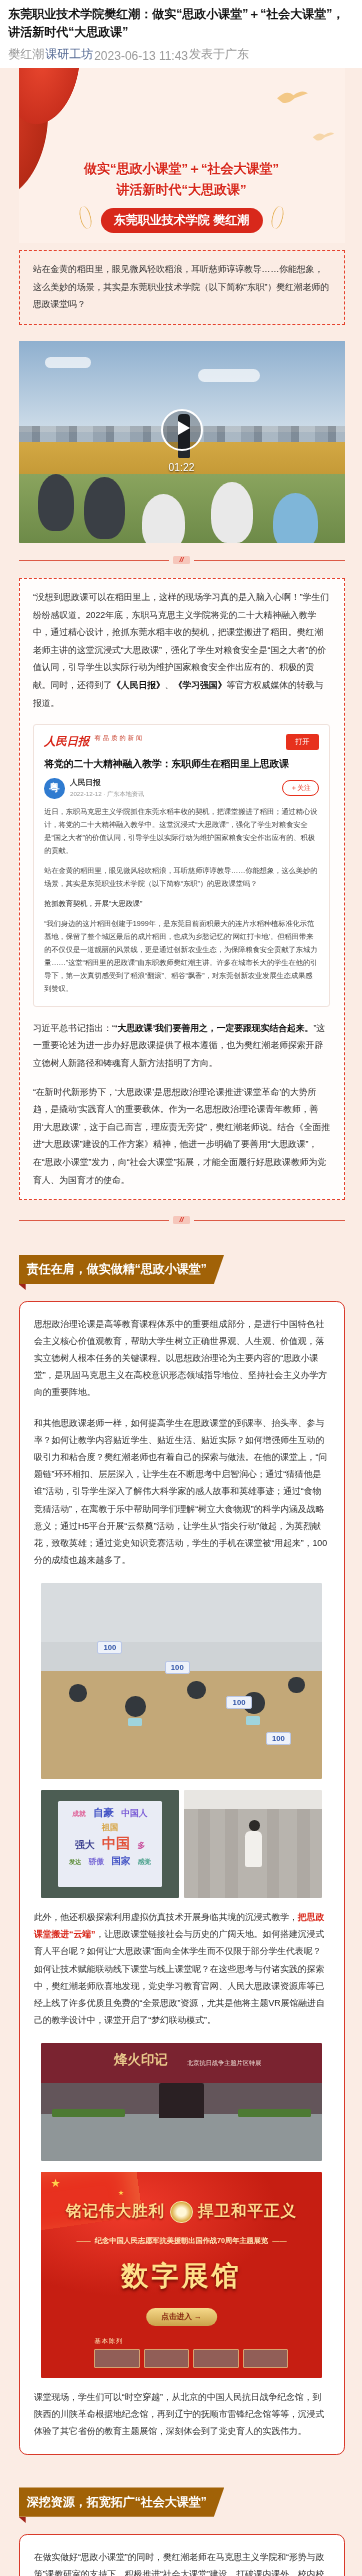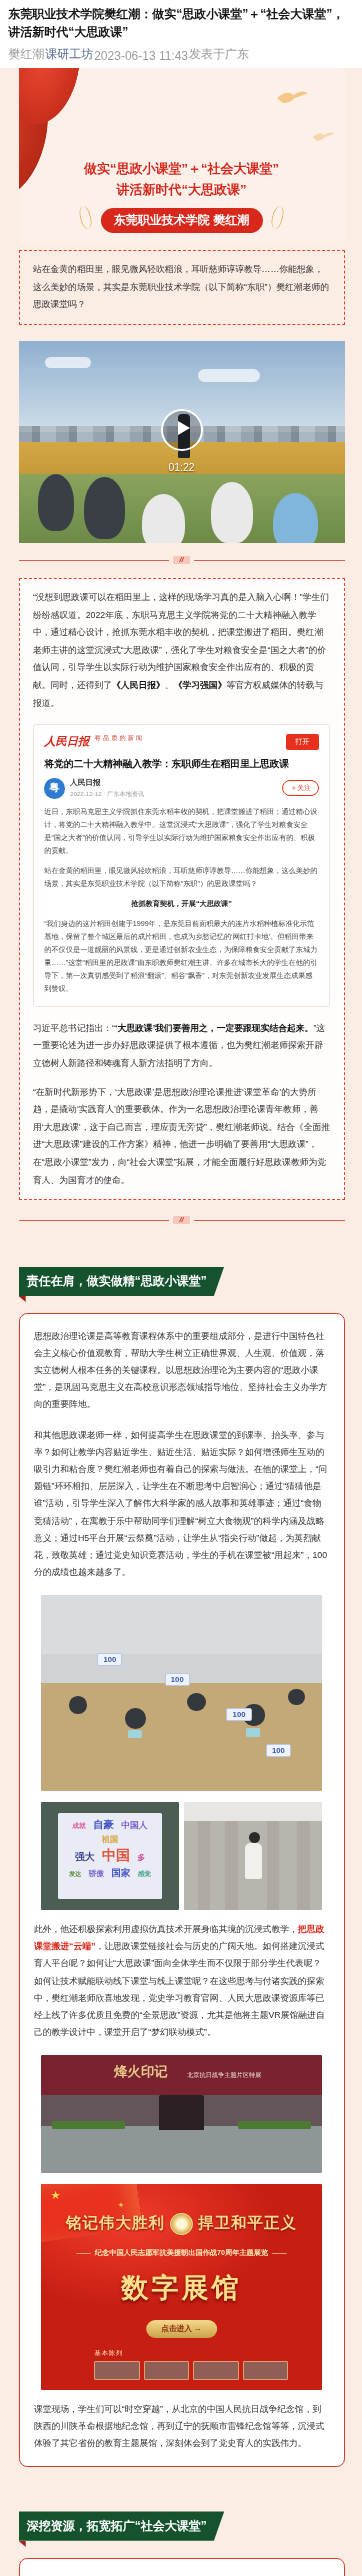--- a/index.html
+++ b/index.html
@@ -56,23 +56,23 @@
   .pd-logo{color:#d8281b;font-family:"Liberation Serif","DejaVu Serif",serif;font-weight:700;font-size:11.3px;font-style:italic;}
   .pd-tag{color:#c8402d;font-size:6.2px;letter-spacing:2.1px;}
   .pd-open{margin-left:auto;background:#e7311d;color:#fff;border:none;border-radius:2.1px;font-size:7.2px;padding:3.1px 9.3px;cursor:pointer;}
   .card h2{font-size:9.8px;line-height:1.5;margin:7.2px 0 6.2px;color:#111;}
   .card-author{display:flex;align-items:center;gap:5.2px;}
   .ava{width:20.6px;height:20.6px;border-radius:50%;background:#2f7bd0;color:#fff;display:flex;align-items:center;justify-content:center;font-size:10.3px;font-weight:700;}
   .a-name{font-size:7.7px;font-weight:700;color:#333;}
   .a-meta{font-size:6.2px;color:#9a9a9a;margin-top:1.5px;}
   .follow{margin-left:auto;border:0.5px solid #e7311d;color:#e7311d;background:#fff;border-radius:515px;font-size:6.7px;padding:2.6px 7.2px;cursor:pointer;}
   .card p{font-size:7.2px;line-height:1.8;color:#444;margin:7.2px 0 0;}
-  .card p.sub{font-weight:700;color:#222;text-align:center;}
-  
-  .sec-h{position:relative;display:inline-block;background:#14532d;color:#fff;font-size:12px;font-weight:700;padding:6.2px 17.5px 6.2px 8.2px;margin:29px 0 0;clip-path:polygon(0 0,100% 0,calc(100% - 10.3px) 100%,0 100%);}
+  .card p.sub{font-weight:400;color:#222;}
+  
+  .sec-h{position:relative;display:inline-block;background:#a16207;color:#fff;font-size:12px;font-weight:700;padding:6.2px 17.5px 6.2px 8.2px;margin:17px 0 0;clip-path:polygon(0 0,100% 0,calc(100% - 10.3px) 100%,0 100%);}
   .sec-h-wrap{position:relative;margin-left:-18.5px;padding-left:18.5px;}
   .fold{width:7.2px;height:6.2px;background:#a02419;clip-path:polygon(0 0,100% 0,100% 100%);margin-left:0;}
   
   .wbox{background:#fff;border:1px solid #d93a2b;border-radius:8.2px;padding:13.4px 14.4px;margin:11.3px 0 15.5px;}
   .wbox p{font-size:8.8px;line-height:1.95;color:#2e2e2e;margin:0 0 13.4px;}
   .wbox p:last-child{margin-bottom:0;}
   .redlead{color:#d8281b;font-weight:700;}
   
   .ph{position:relative;overflow:hidden;border-radius:1px;margin:0 7.2px 11.3px;}
   .ph-row{display:flex;gap:5.2px;margin:0 7.2px 11.3px;}

